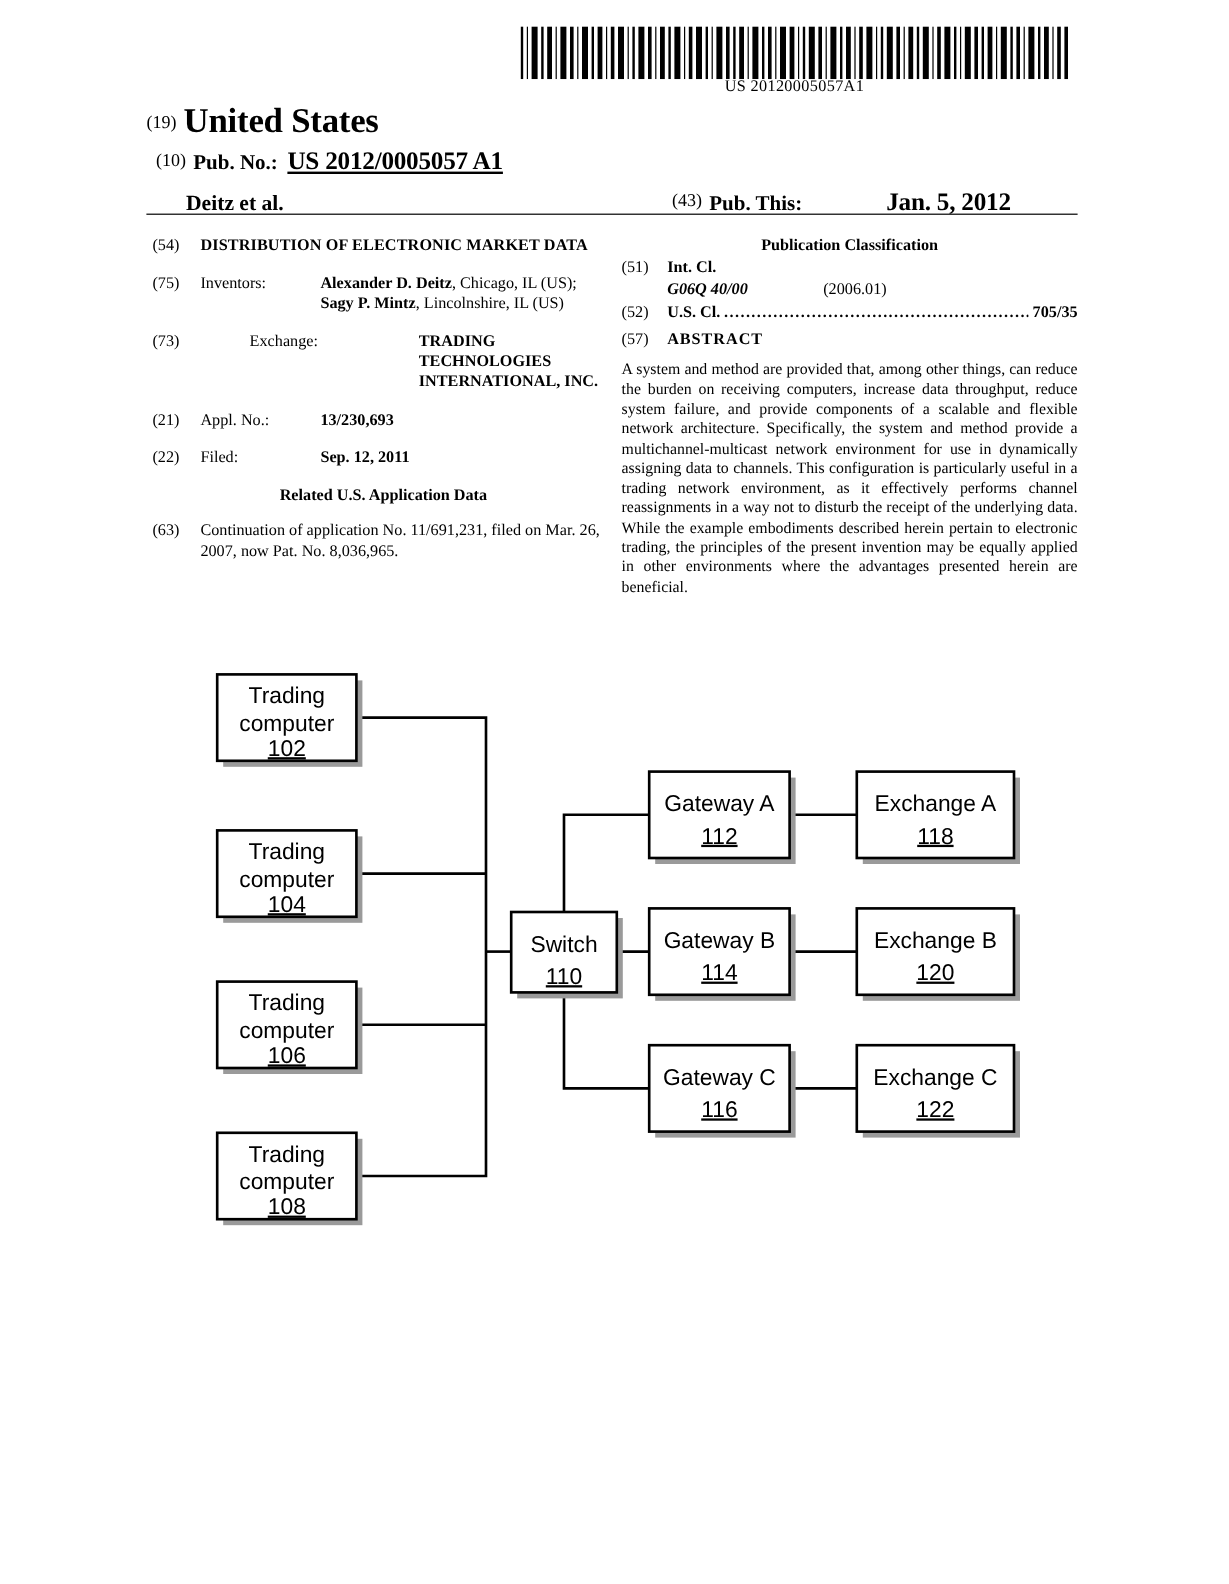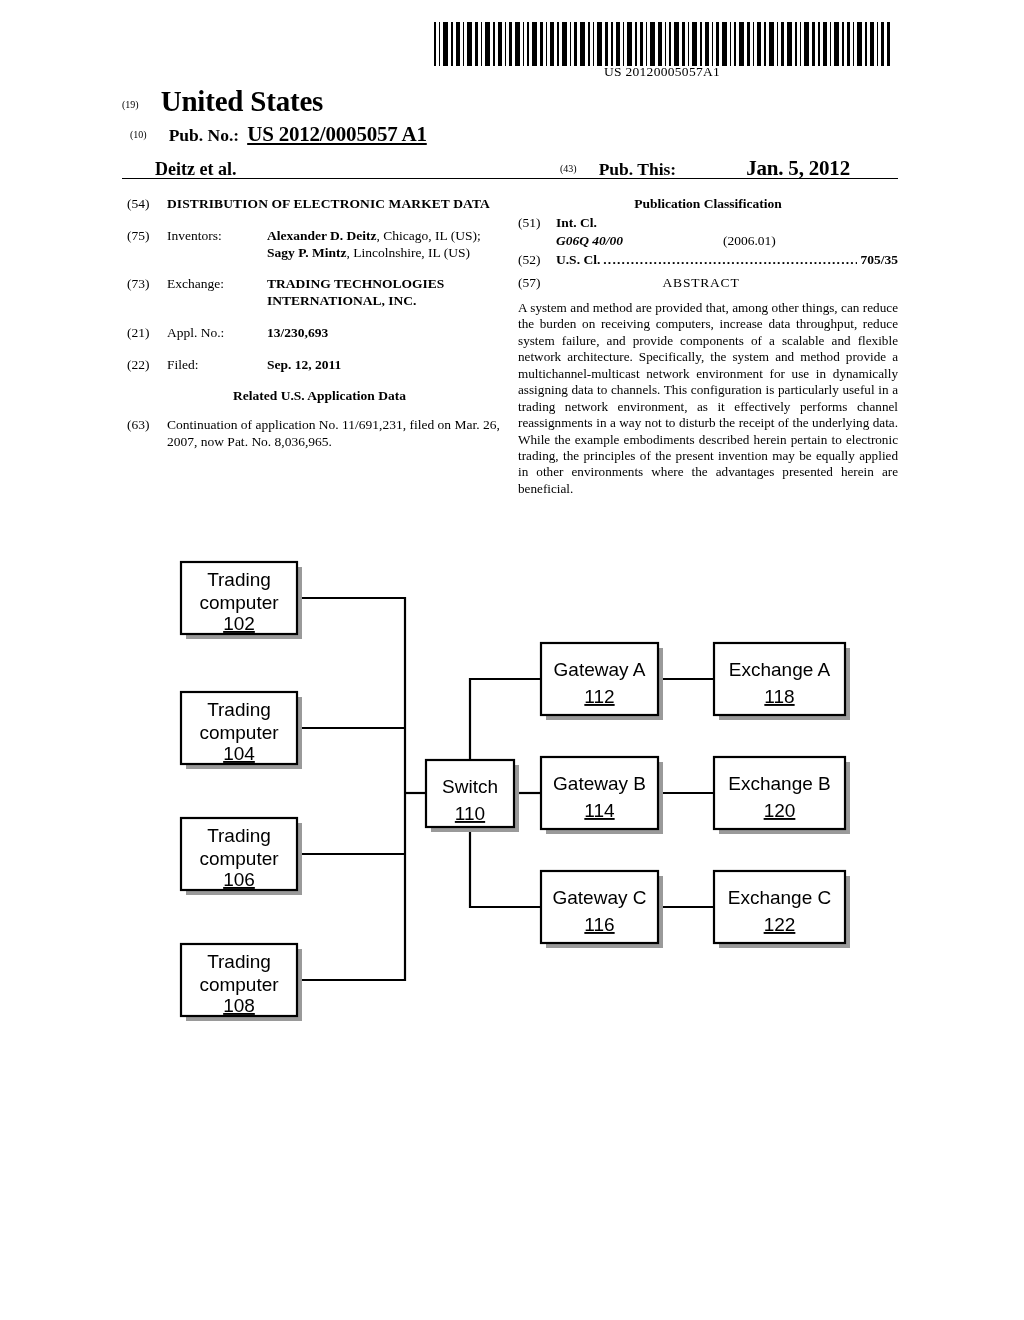--- a/index.html
+++ b/index.html
@@ -29,23 +29,23 @@
     text-align: center;
     font-size: 13.5px;
     letter-spacing: 0.3px;
     font-family: "Liberation Serif", serif;
   }
 
   
   #masthead { position: absolute; left: 122px; top: 86px; width: 776px; }
   .mh-row { display: flex; align-items: baseline; }
   .paren-sm {
-    font-size: 10px;
+    font-size: 15px;
     font-family: "Liberation Serif", serif;
-    margin-right: 22px;
+    margin-right: 6px;
     position: relative; top: -3px;
   }
   .mh-us {
     font-size: 29px; font-weight: bold;
     letter-spacing: -0.2px;
     line-height: 1.1;
   }
   .mh-pap {
     font-size: 29px; font-weight: bold;
     letter-spacing: -0.3px;
@@ -113,42 +113,42 @@
   #pubclass-head { margin-top: 0; margin-bottom: 3px; }
 
   .rfield { display: flex; }
   .rfield .fcode { width: 40px; flex: 0 0 40px; }
   .rfield .fbody { font-size: 13.5px; line-height: 1.25; }
 
   
   .cl-row { display: flex; margin-bottom: 2px; }
   .cl-code { width: 38px; flex: 0 0 38px; font-size: 13.5px; }
   .cl-text { font-size: 13.5px; font-weight: bold; }
-  .cl-sub { display: flex; padding-left: 38px; gap: 37px; }
+  .cl-sub { display: flex; padding-left: 38px; }
   .ipc-code {
     font-weight: bold; font-style: italic;
     font-size: 13.5px; width: 130px; flex: 0 0 130px;
   }
   .ipc-ver { font-size: 13.5px; }
   #uscl-row { display: flex; align-items: baseline; margin-top: 3px; }
   #uscl-dots {
     flex: 1;
     font-size: 13.5px;
     font-weight: bold;
     overflow: hidden;
     white-space: nowrap;
     margin: 0 3px;
     letter-spacing: 1.2px;
   }
   #uscl-val { font-size: 13.5px; font-weight: bold; }
   #abstract-head-row { display: flex; margin-top: 7px; }
   #abstract-head-row .cl-code { width: 38px; flex: 0 0 38px; }
   #abstract-title {
-    flex: 1; text-align: center;
-    font-weight: normal; font-size: 13.5px;
+    flex: 1; text-align: left;
+    font-weight: bold; font-size: 13.5px;
     letter-spacing: 0.8px;
     padding-right: 52px;
   }
   #abstract-text {
     margin-top: 9px;
     font-size: 13.2px;
     line-height: 1.245;
     text-align: justify;
     hyphens: none;
   }
@@ -292,21 +292,21 @@
       <span class="fbody">DISTRIBUTION OF ELECTRONIC MARKET DATA</span>
     </div>
 
     <div class="field" style="margin-top:8px;">
       <span class="fcode">(75)</span>
       <span class="flabel">Inventors:</span>
       <span class="fbody"><span class="b">Alexander D. Deitz</span><span>, Chicago, IL (US); </span><span class="b">Sagy P. Mintz</span><span>, Lincolnshire, IL (US)</span>
       </span>
     </div>
 
-    <div class="field" style="margin-top:14px;">
+    <div class="field" style="margin-top:14px;gap:41px;">
       <span class="fcode">(73)</span>
       <span class="flabel">Exchange:</span>
       <span class="fbody b">TRADING TECHNOLOGIES INTERNATIONAL, INC.</span>
     </div>
 
     <div class="field" style="margin-top:4px;">
       <span class="fcode">(21)</span>
       <span class="flabel">Appl. No.:</span>
       <span class="fbody b">13/230,693</span>
     </div>

